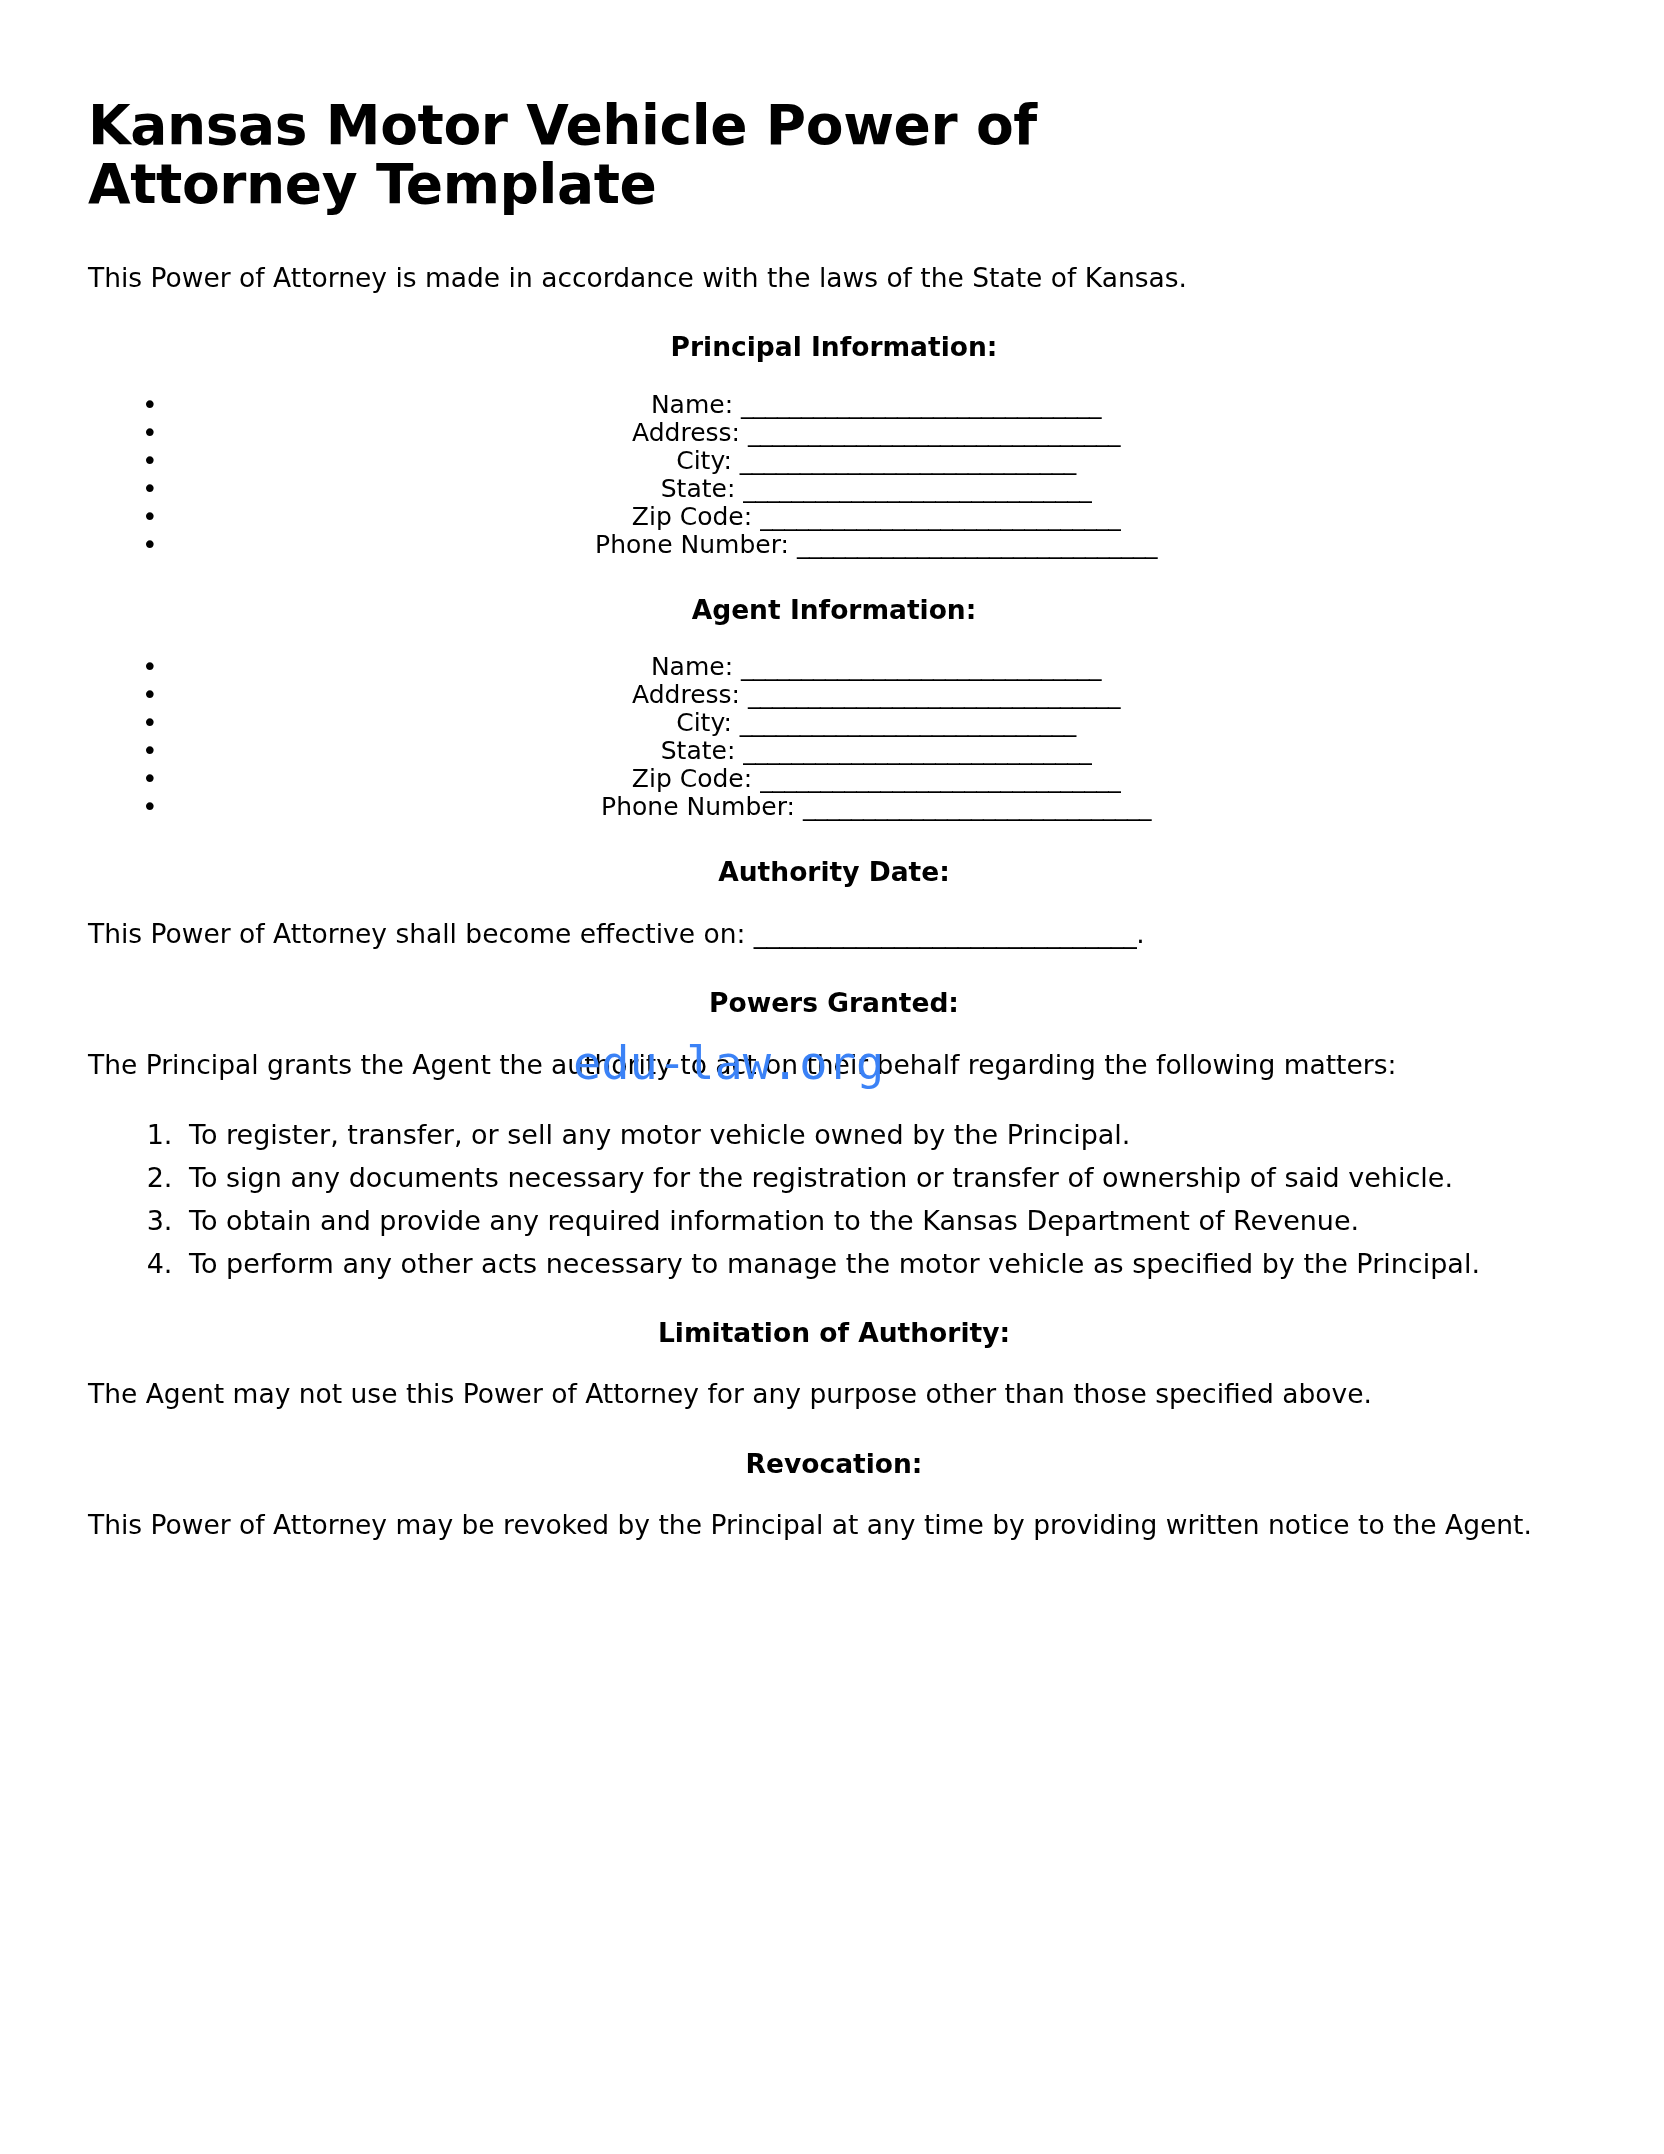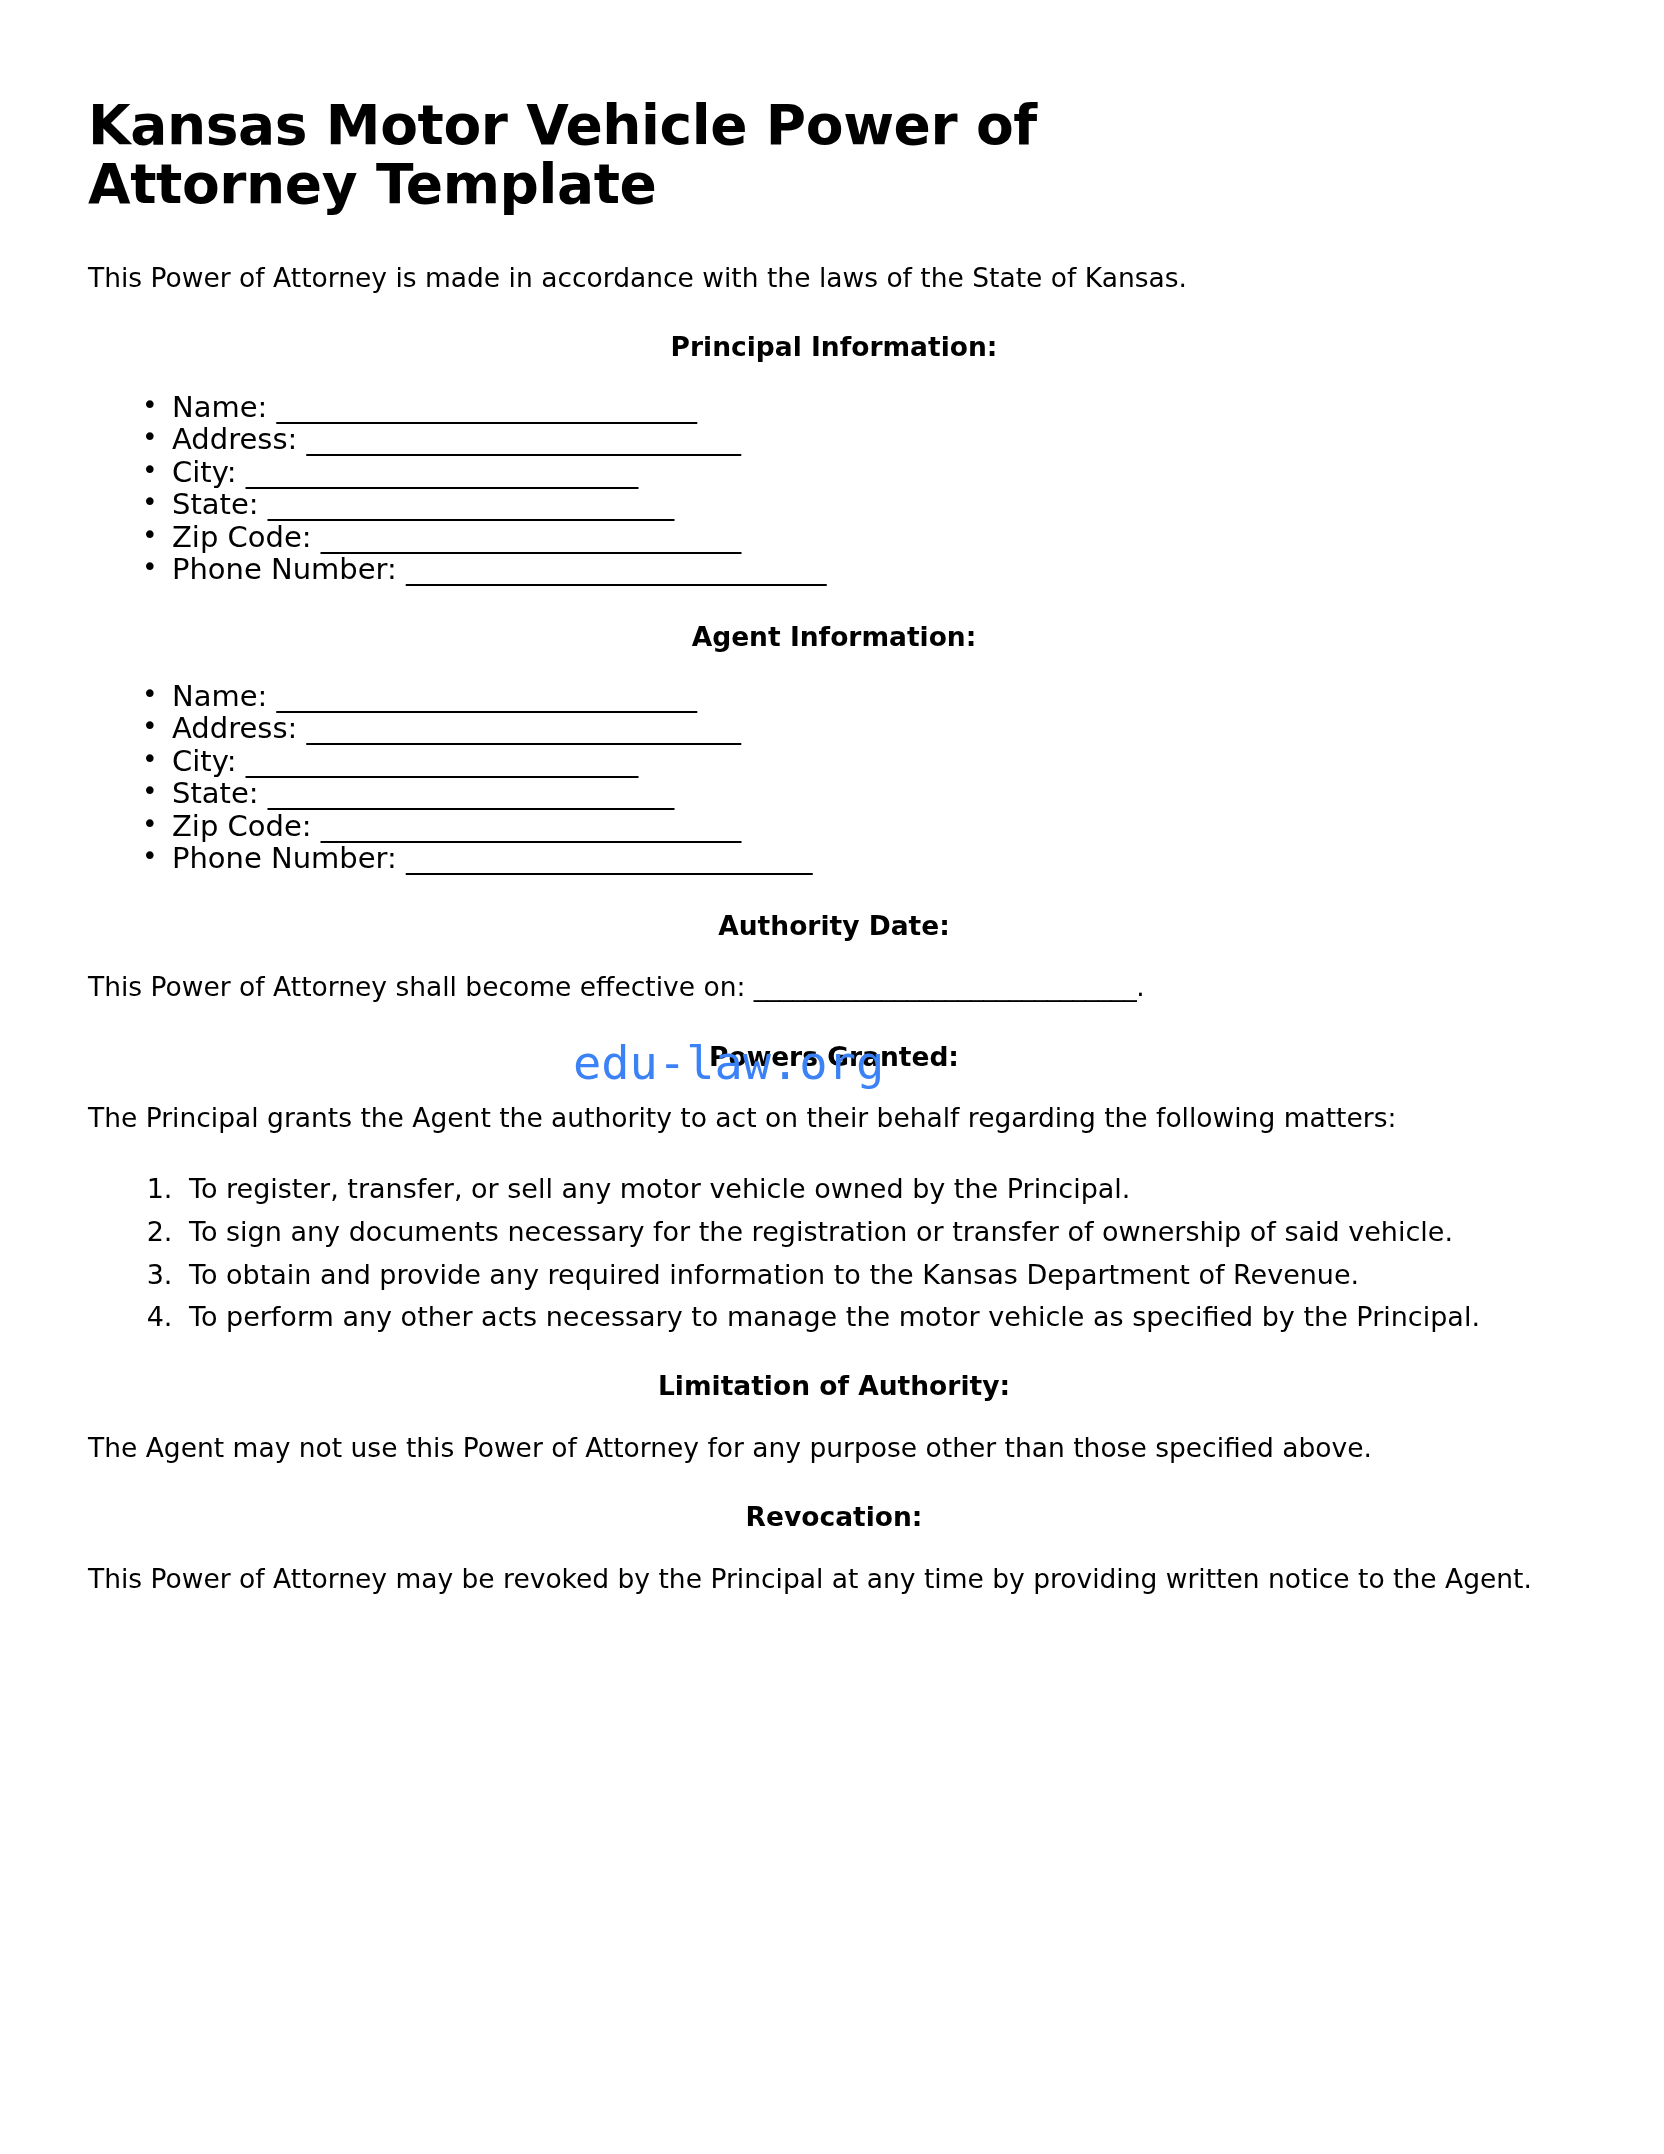--- a/index.html
+++ b/index.html
@@ -53,25 +53,26 @@
   .tight-head {
     margin-bottom: 24px;
   }
 
   ul.field-list {
     list-style: none;
     margin: 0 0 34px 0;
     padding: 0 0 0 48px;
   }
   ul.field-list li {
-    font-size: 29px;
+    font-size: 25px;
     line-height: 1.12;
     position: relative;
     padding-left: 36px;
     white-space: nowrap;
+    text-align: center;
   }
   ul.field-list li::before {
     content: "\2022";
     position: absolute;
     left: 6px;
     top: -1px;
     font-size: 26.5px;
     line-height: 1.12;
   }
 

